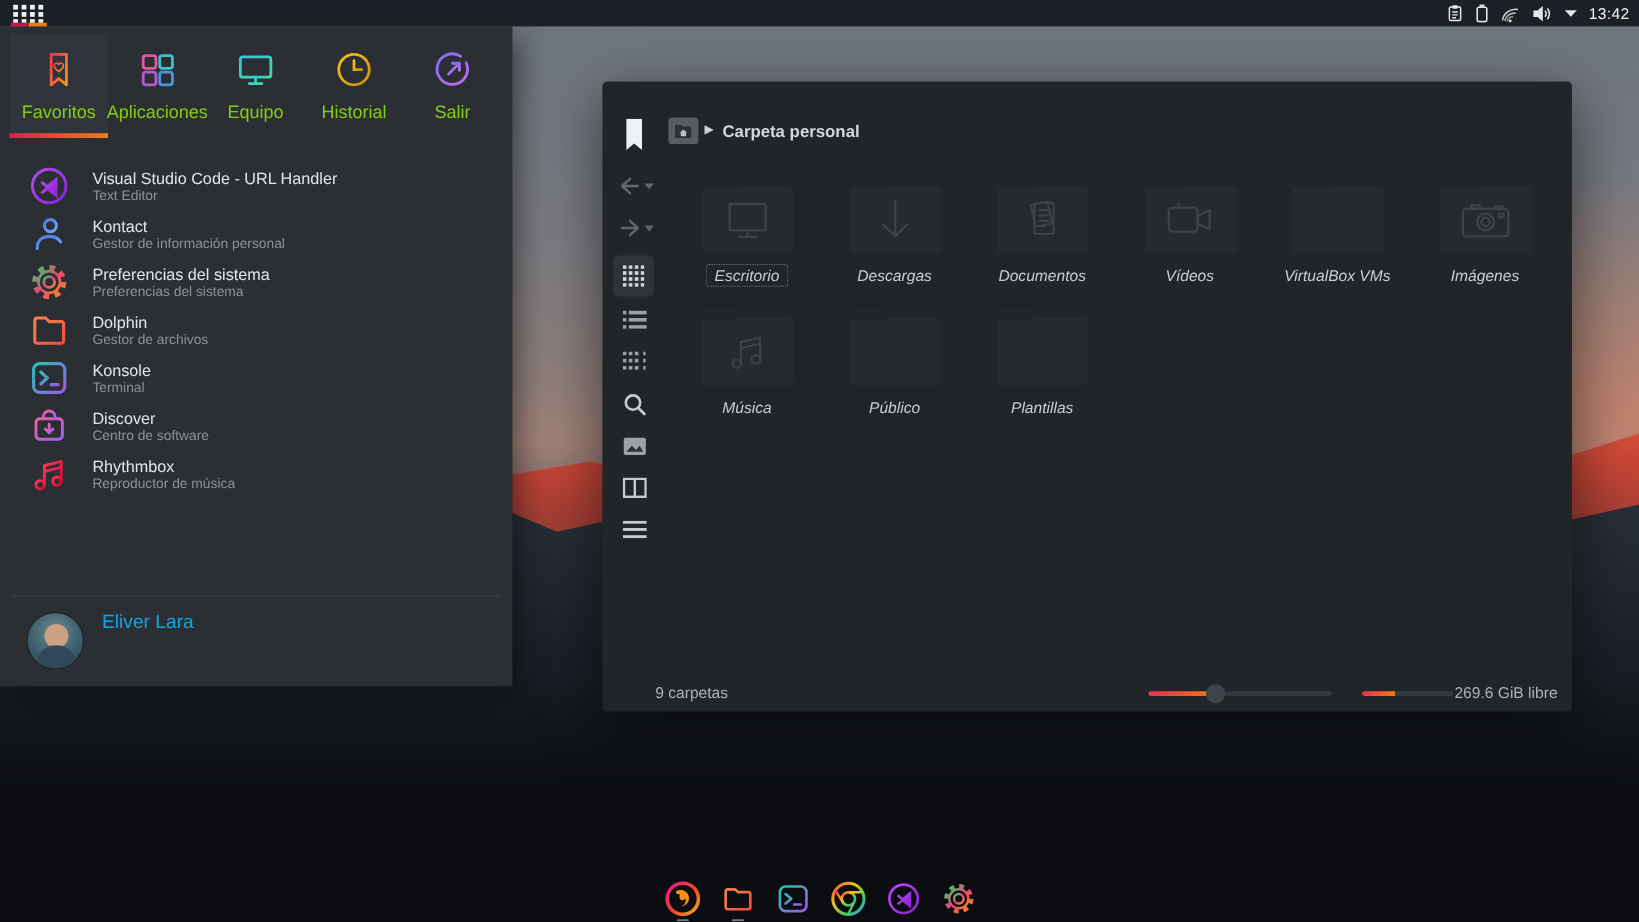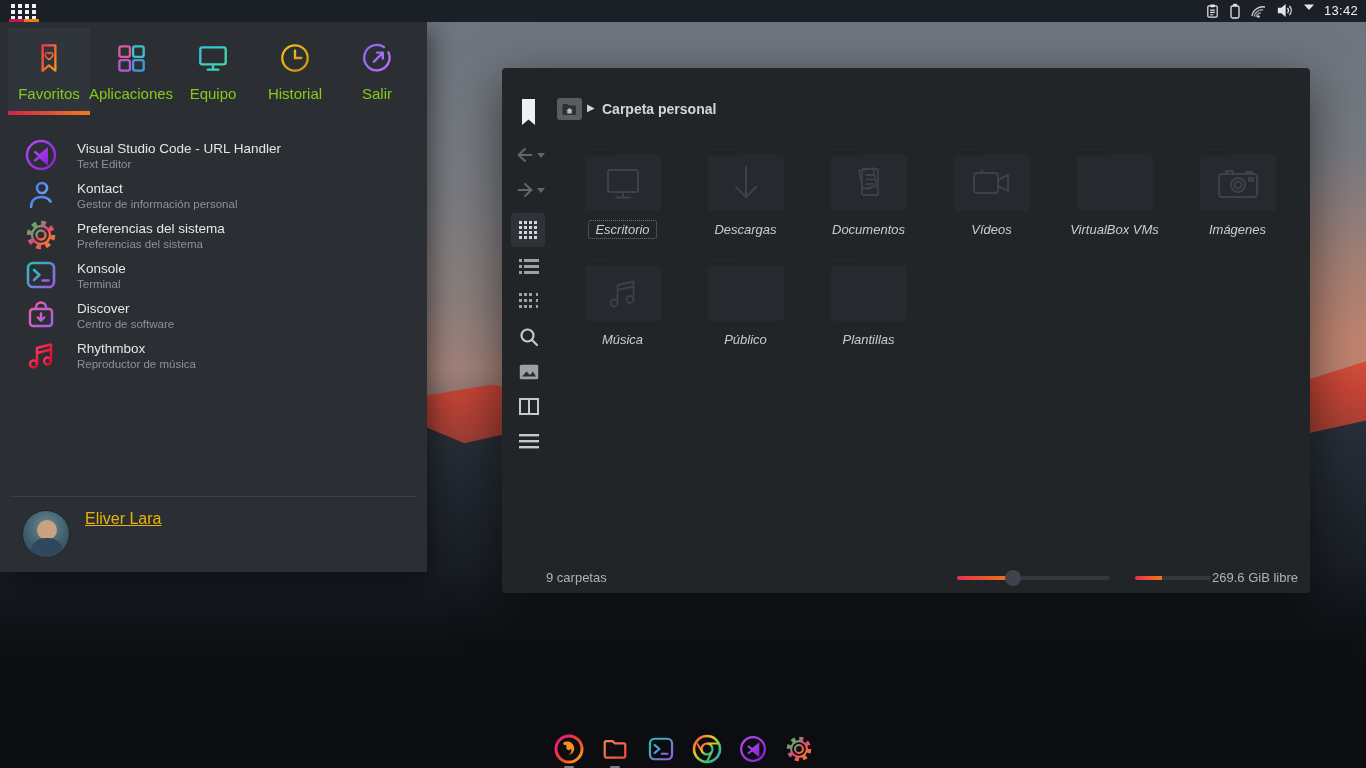--- a/index.html
+++ b/index.html
@@ -23,21 +23,21 @@
   .ground-dark { position:absolute; left:0; bottom:0; width:100%; height:200px;
     background:linear-gradient(180deg, rgba(10,12,15,0) 0%, #0b0d10 55%); }
 
   
   .top-panel { position:absolute; top:0; left:0; width:100%; height:22px; background:#1a2026;
     display:flex; align-items:center; justify-content:space-between; padding:0 8px; z-index:60; }
   .launcher { position:relative; width:34px; height:22px; display:flex; align-items:center; justify-content:center; }
   .launcher-underline { position:absolute; left:1px; bottom:0; width:30px; height:3px; display:flex; }
   .launcher-underline span:first-child { flex:1; background:#c2184e; }
   .launcher-underline span:last-child { flex:1; background:#e87c12; }
-  .tray { display:flex; align-items:flex-start; gap:9px; color:#e2e6e9; }
+  .tray { display:flex; align-items:center; gap:9px; color:#e2e6e9; }
   .tray svg { display:block; }
   .clock { font-size:13px; color:#eef1f3; letter-spacing:.3px; }
 
   
   .app-menu { position:absolute; left:0; top:22px; width:427px; height:550px; background:#2b2f34;
     z-index:50; box-shadow:6px 8px 22px rgba(0,0,0,.45); }
   .menu-tabs { display:flex; padding:6px 6px 0 8px; }
   .menu-tab { width:82px; display:flex; flex-direction:column; align-items:center; gap:9px;
     padding:12px 0 13px; position:relative; cursor:default; }
   .menu-tab.active { background:#30353b; }
@@ -51,21 +51,21 @@
   .menu-app-sub { font-size:11.5px; color:#8c9298; }
   .menu-divider { position:absolute; left:10px; right:10px; bottom:75px; height:1px; background:#3b4046; }
   .menu-user { position:absolute; left:0; right:0; bottom:14px; display:flex; align-items:flex-start; gap:15px; padding-left:22px; }
   .avatar { width:48px; height:48px; border-radius:50%; position:relative; overflow:hidden;
     background:radial-gradient(circle at 50% 35%, #6f8d95 0%, #3d5f6b 55%, #27424e 100%); border:1px solid #1f262b; }
   .avatar::before { content:""; position:absolute; left:14px; top:9px; width:20px; height:20px; border-radius:50%;
     background:#caa183; }
   .avatar::after { content:""; position:absolute; left:8px; top:27px; width:32px; height:22px; border-radius:14px 14px 0 0;
     background:#31485c; }
   .user-col { display:flex; flex-direction:column; gap:6px; }
-  .user-name { font-size:16px; color:#eab308;text-decoration:underline; }
+  .user-name { font-size:16px; color:#0ea5e9; }
   .menu-search { width:320px; height:26px; background:#26292d; border:1px solid #5d3f3c; border-radius:2px;
     color:#aeb3b8; font-size:13px; padding:0 10px; outline:none; font-family:"Liberation Sans",sans-serif; }
   .menu-search::placeholder { color:#6e757b; }
 
   
   .dolphin { position:absolute; left:502px; top:68px; width:808px; height:525px; background:#222528;
     border-radius:4px; box-shadow:0 14px 50px rgba(0,0,0,.55); z-index:30; }
   .titlebar { position:relative; height:26px; background:#16181b; border-radius:4px 4px 0 0;
     display:flex; align-items:center; }
   .titlebar-icon { position:absolute; left:7px; top:6px; width:14px; height:14px; background:#42474c; border-radius:2px; }
@@ -301,20 +301,29 @@
       </div>
       <div class="menu-app">
         <svg width="38" height="38" viewBox="0 0 38 38" fill="none">
           <circle cx="19" cy="19" r="12" stroke="url(#gRainbow)" stroke-width="4.5" stroke-dasharray="4.7 4.7"></circle>
           <circle cx="19" cy="19" r="9" stroke="url(#gRainbow)" stroke-width="2.3"></circle>
           <circle cx="19" cy="19" r="4.5" stroke="url(#gRainbow)" stroke-width="2.3"></circle>
         </svg>
         <div class="menu-app-text">
           <span class="menu-app-title">Preferencias del sistema</span>
           <span class="menu-app-sub">Preferencias del sistema</span>
+        </div>
+      </div>
+      <div class="menu-app">
+        <svg width="38" height="38" viewBox="0 0 38 38" fill="none" stroke="url(#gOrangeRed)" stroke-width="2.6" stroke-linejoin="round">
+          <path d="M7 11 a2 2 0 0 1 2 -2 h7 l3 3 h10 a2 2 0 0 1 2 2 v14 a2 2 0 0 1 -2 2 h-20 a2 2 0 0 1 -2 -2 z"></path>
+        </svg>
+        <div class="menu-app-text">
+          <span class="menu-app-title">Dolphin</span>
+          <span class="menu-app-sub">Gestor de archivos</span>
         </div>
       </div>
       <div class="menu-app">
         <svg width="38" height="38" viewBox="0 0 38 38" fill="none" stroke="url(#gTealPurple)" stroke-width="2.6" stroke-linecap="round" stroke-linejoin="round">
           <rect x="6" y="7" width="26" height="24" rx="5"></rect>
             <path d="M12 14 l5.5 5 -5.5 5 M20.5 24.5 h6"></path>
         </svg>
         <div class="menu-app-text">
           <span class="menu-app-title">Konsole</span>
           <span class="menu-app-sub">Terminal</span>

